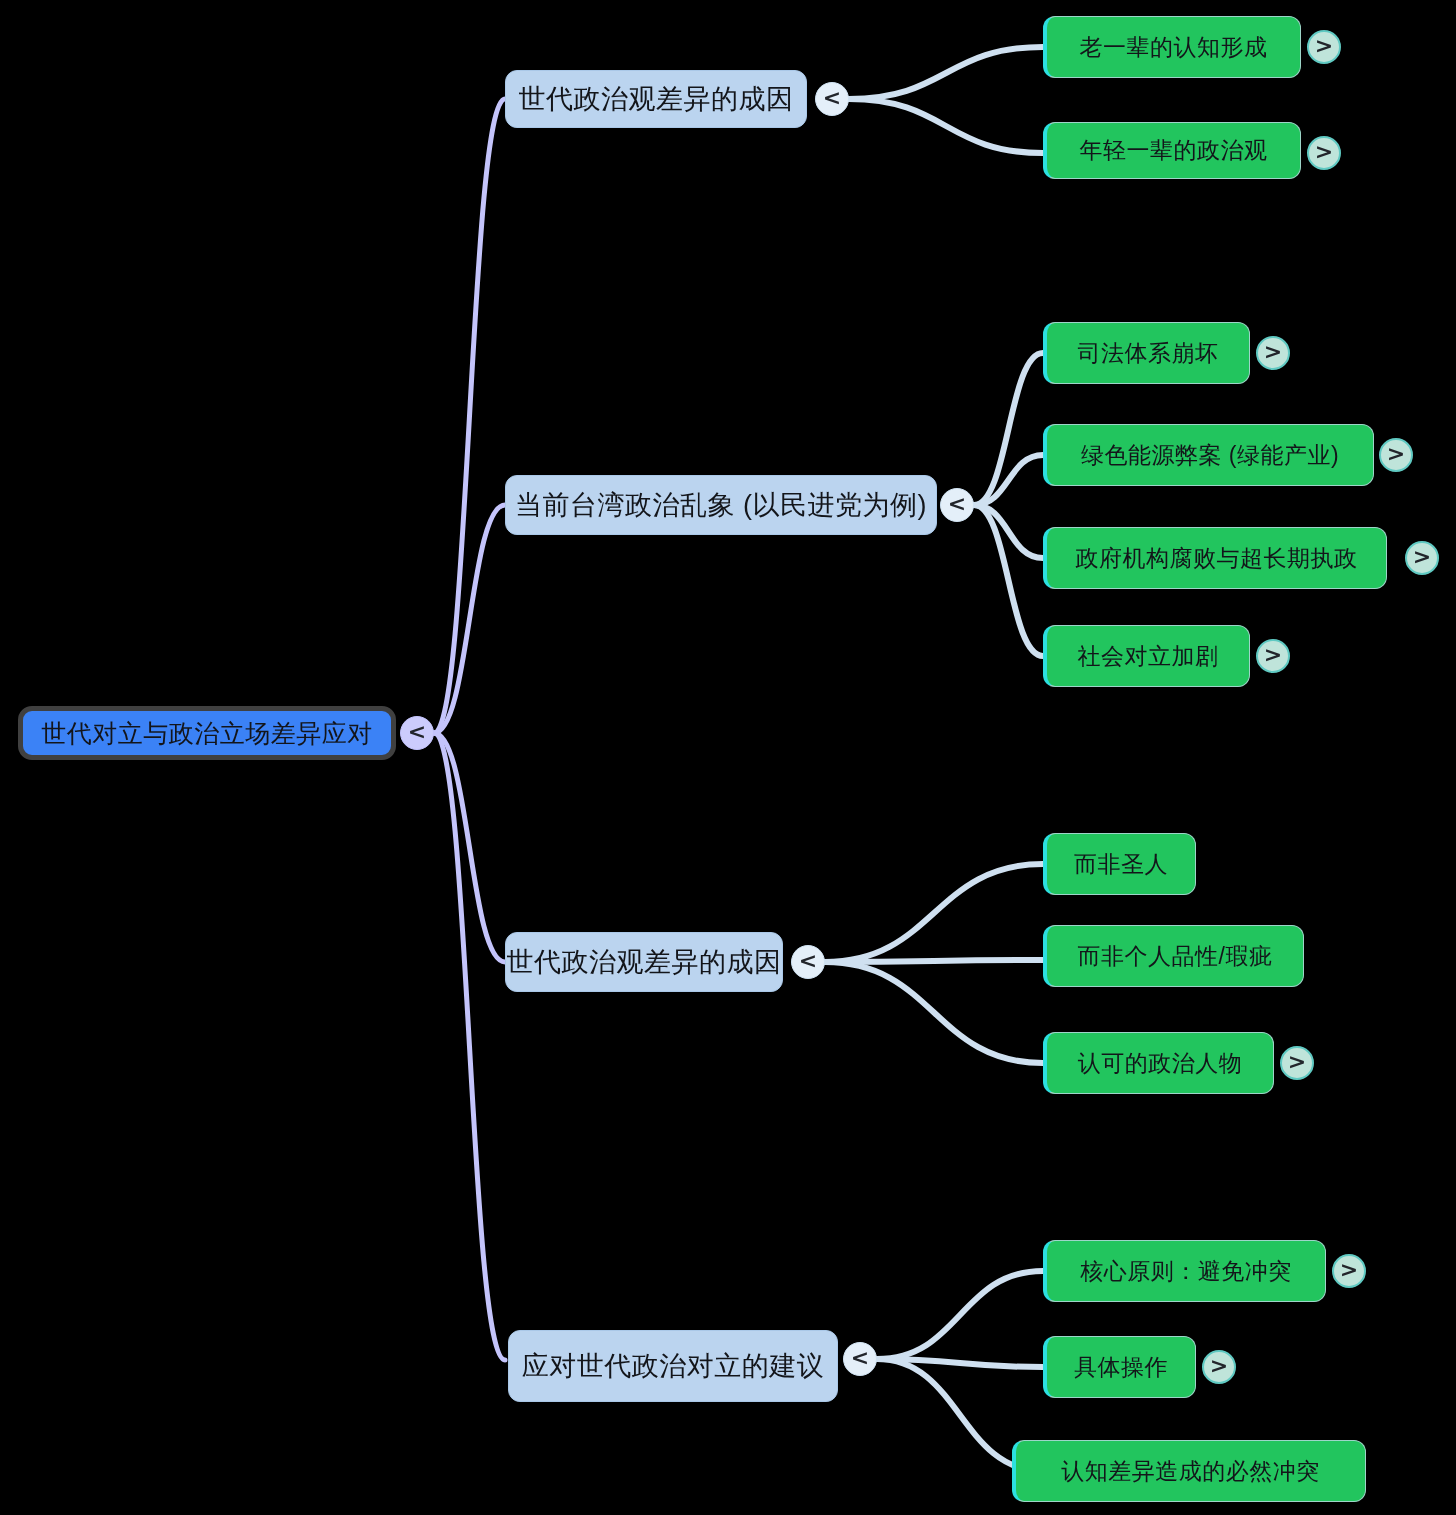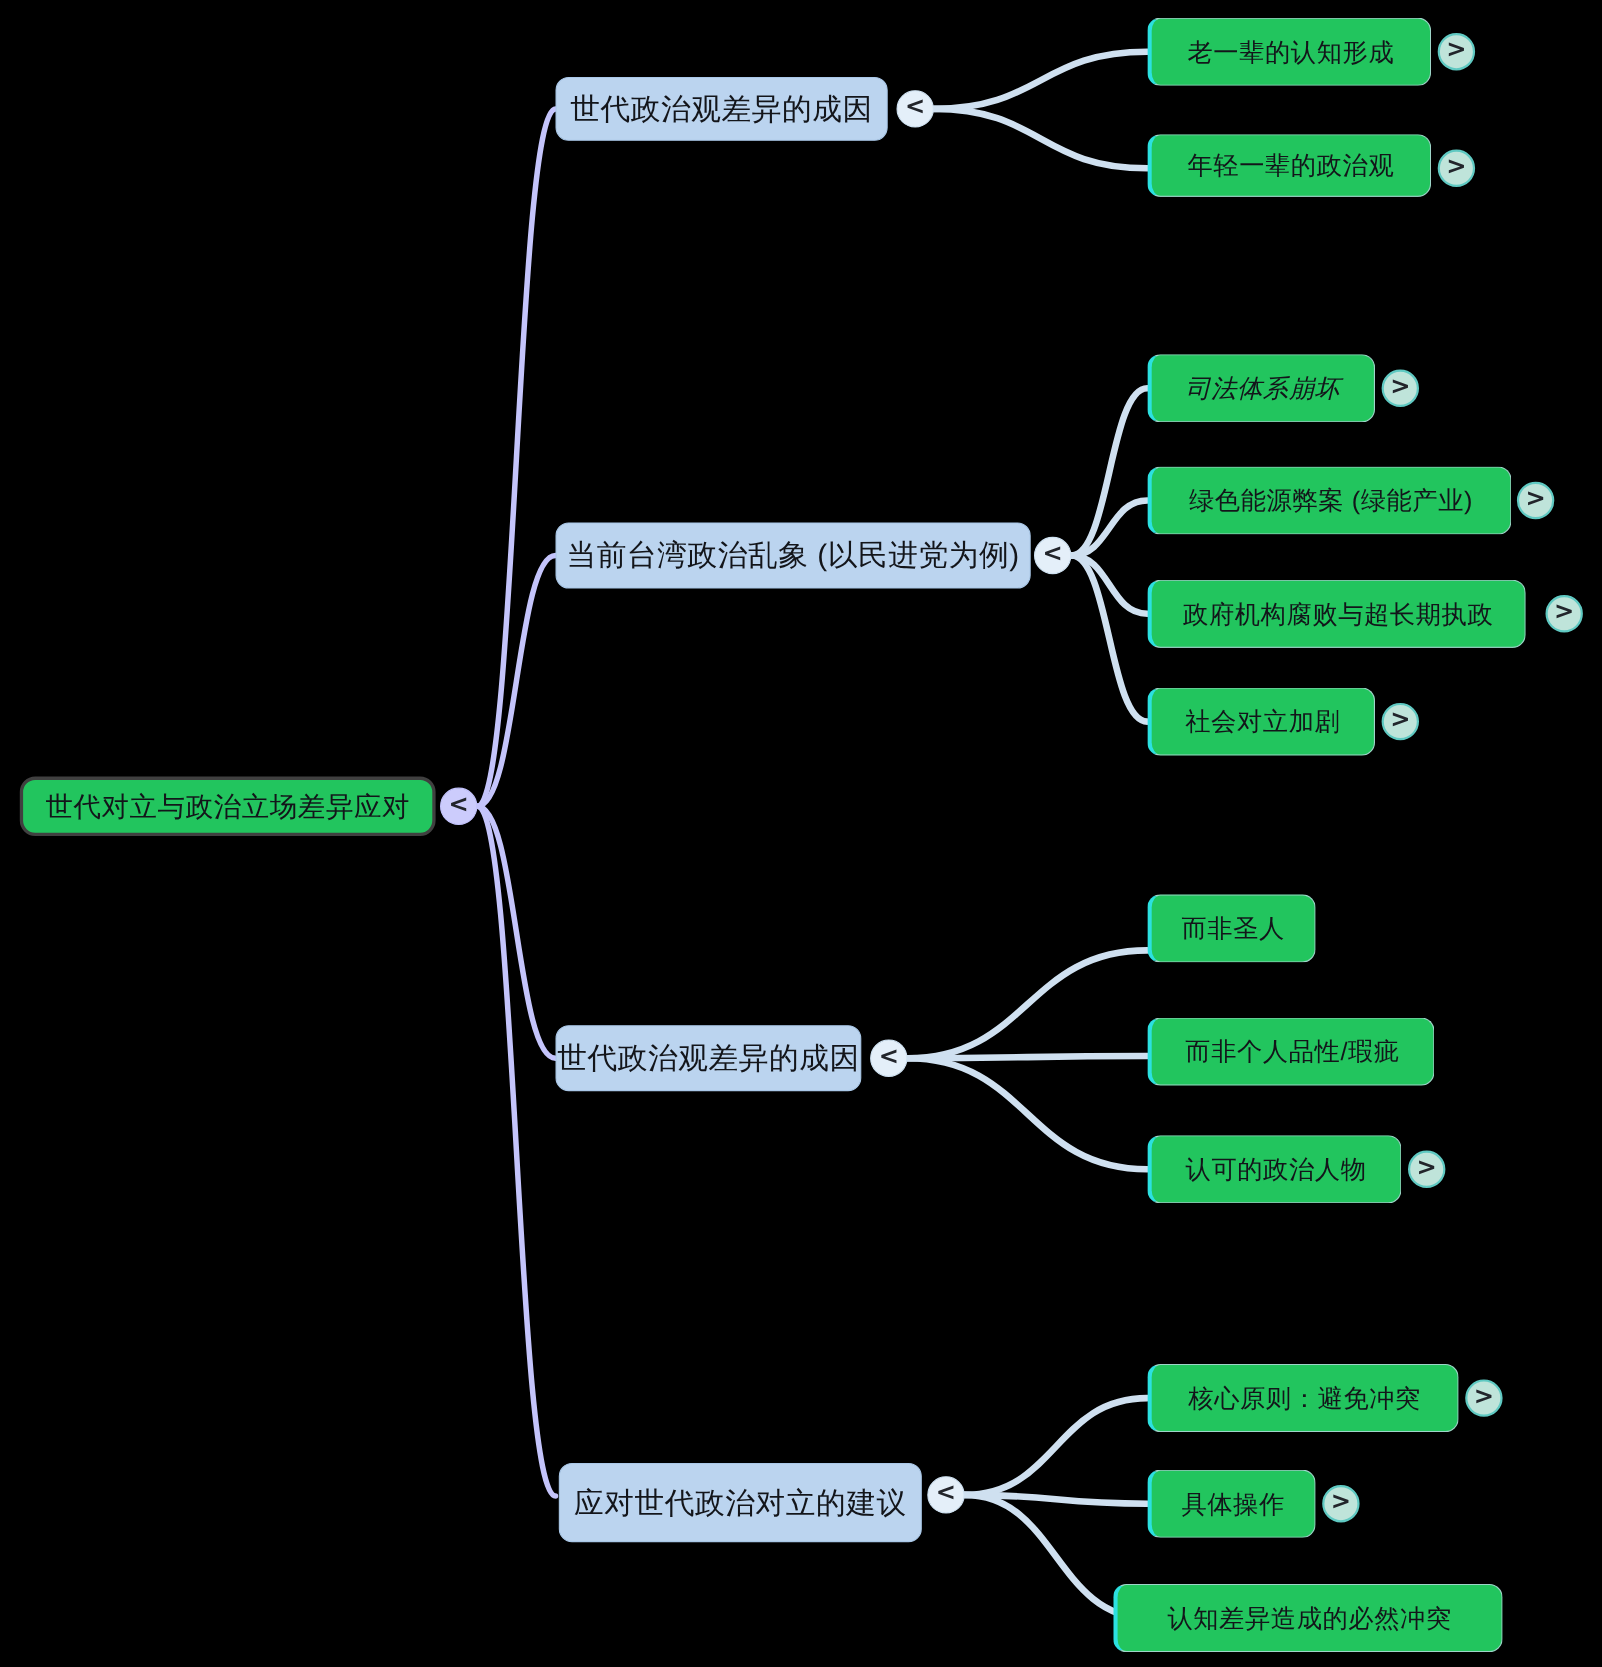--- a/index.html
+++ b/index.html
@@ -30,22 +30,22 @@
     box-sizing: border-box;
     display: flex;
     align-items: center;
     justify-content: center;
     border-radius: 12px;
     white-space: nowrap;
     color: #13151a;
     letter-spacing: 0.5px;
   }
   .node-root {
-    background: #22c55e;
-    border: 3px solid #404040;
+    background: #3b82f6;
+    border: 5px solid #404040;
     font-size: 25px;
     padding: 0 22px;
     border-radius: 14px;
   }
   .node-branch {
     background: #bbd4ef;
     border: 1px solid #aac8e8;
     font-size: 27px;
     padding: 0 20px;
   }
@@ -142,21 +142,21 @@
       </div>
       <div class="toggle toggle-leaf" style="left: 1307px; top: 136px;">
         <span class="chev">&gt;</span>
       </div>
       <div class="node node-branch" style="left: 505px; top: 475px; width: 432px; height: 60px;">
         <span>当前台湾政治乱象 (以民进党为例)</span>
       </div>
       <div class="toggle toggle-branch" style="left: 940px; top: 488px;">
         <span class="chev">&lt;</span>
       </div>
-      <div class="node node-leaf" style="left: 1043px; top: 322px; width: 207px; height: 62px; font-style: italic;">
+      <div class="node node-leaf" style="left: 1043px; top: 322px; width: 207px; height: 62px;">
         <span>司法体系崩坏</span>
       </div>
       <div class="toggle toggle-leaf" style="left: 1256px; top: 336px;">
         <span class="chev">&gt;</span>
       </div>
       <div class="node node-leaf" style="left: 1043px; top: 424px; width: 331px; height: 62px;">
         <span>绿色能源弊案 (绿能产业)</span>
       </div>
       <div class="toggle toggle-leaf" style="left: 1379px; top: 438px;">
         <span class="chev">&gt;</span>
@@ -172,21 +172,21 @@
       </div>
       <div class="toggle toggle-leaf" style="left: 1256px; top: 639px;">
         <span class="chev">&gt;</span>
       </div>
       <div class="node node-branch" style="left: 505px; top: 932px; width: 278px; height: 60px;">
         <span>世代政治观差异的成因</span>
       </div>
       <div class="toggle toggle-branch" style="left: 791px; top: 945px;">
         <span class="chev">&lt;</span>
       </div>
-      <div class="node node-leaf" style="left: 1043px; top: 813px; width: 153px; height: 62px;">
+      <div class="node node-leaf" style="left: 1043px; top: 833px; width: 153px; height: 62px;">
         <span>而非圣人</span>
       </div>
       <div class="node node-leaf" style="left: 1043px; top: 925px; width: 261px; height: 62px;">
         <span>而非个人品性/瑕疵</span>
       </div>
       <div class="node node-leaf" style="left: 1043px; top: 1032px; width: 231px; height: 62px;">
         <span>认可的政治人物</span>
       </div>
       <div class="toggle toggle-leaf" style="left: 1280px; top: 1046px;">
         <span class="chev">&gt;</span>

